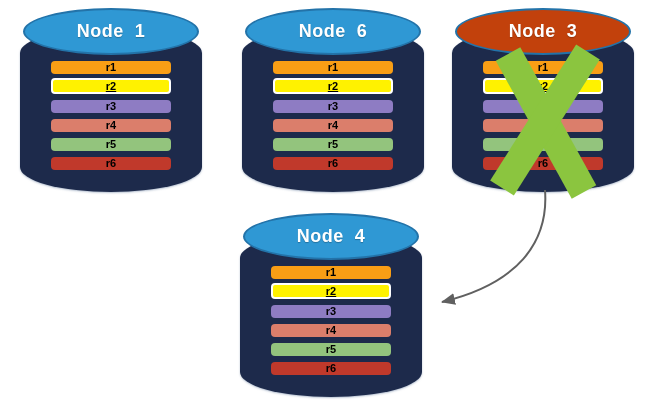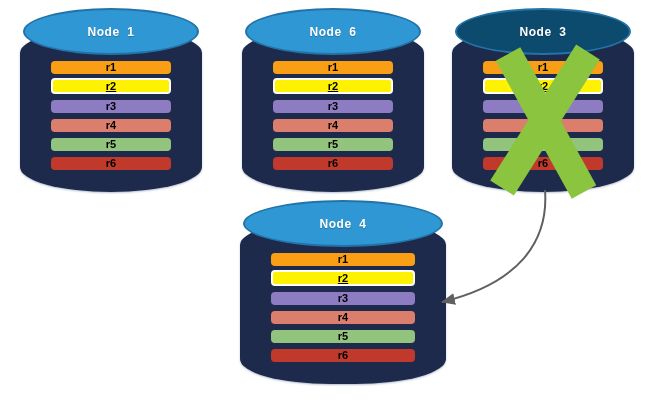--- a/index.html
+++ b/index.html
@@ -23,21 +23,21 @@
     left: 3px; right: 3px; top: 2px; height: 47px;
     border-style: solid;
     border-width: 2px;
     border-radius: 50%;
     box-sizing: border-box;
     display: flex;
     align-items: center;
     justify-content: center;
   }
   .cyl-title {
-    font-size: 12px;
+    font-size: 18px;
     font-weight: bold;
     letter-spacing: 0.5px;
     white-space: pre;
     text-shadow: 0 1px 1px rgba(0,0,0,0.25);
   }
   .rows {
     position: absolute;
     left: 31px; right: 31px; top: 55px;
   }
   .row {
@@ -62,21 +62,21 @@
     overflow: visible;
   }
   .arrow-overlay {
     position: absolute;
     left: 0; top: 0;
     pointer-events: none;
   }
   .n1 { left: 20px;  top: 6px; }
   .n2 { left: 242px; top: 6px; }
   .n3 { left: 452px; top: 6px; }
-  .n4 { left: 240px; top: 198px; padding-left: 24px; }
+  .n4 { left: 240px; top: 211px; }
 </style>
 </head>
 <body>
 
 <div class="canvas">
 
   <div class="cyl n1">
     <div class="cyl-body" style="background-color: rgb(29, 42, 75);"></div>
     <div class="cyl-cap" style="border-color: rgb(35, 115, 169); background-color: rgb(47, 152, 212);">
       <div class="cyl-title" style="color: rgb(255, 255, 255);">Node  1</div>
@@ -125,21 +125,21 @@
           <span class="row-label">r5</span>
         </div>
       <div class="row" style="background-color: rgb(192, 57, 43);">
           <span class="row-label">r6</span>
         </div>
     </div>
   </div>
 
   <div class="cyl n3">
     <div class="cyl-body" style="background-color: rgb(29, 42, 75);"></div>
-    <div class="cyl-cap" style="border-color: rgb(35, 115, 169); background-color: #0c4a6e;">
+    <div class="cyl-cap" style="border-color: rgb(35, 115, 169); background-color: #c2410c;">
       <div class="cyl-title" style="color: rgb(255, 255, 255);">Node  3</div>
     </div>
     <div class="rows">
       <div class="row" style="background-color: rgb(249, 158, 21);">
           <span class="row-label">r1</span>
         </div>
       <div class="row" style="background-color: rgb(255, 242, 0);">
           <span class="row-label">r2</span>
         </div>
       <div class="row" style="background-color: rgb(142, 124, 195);">

